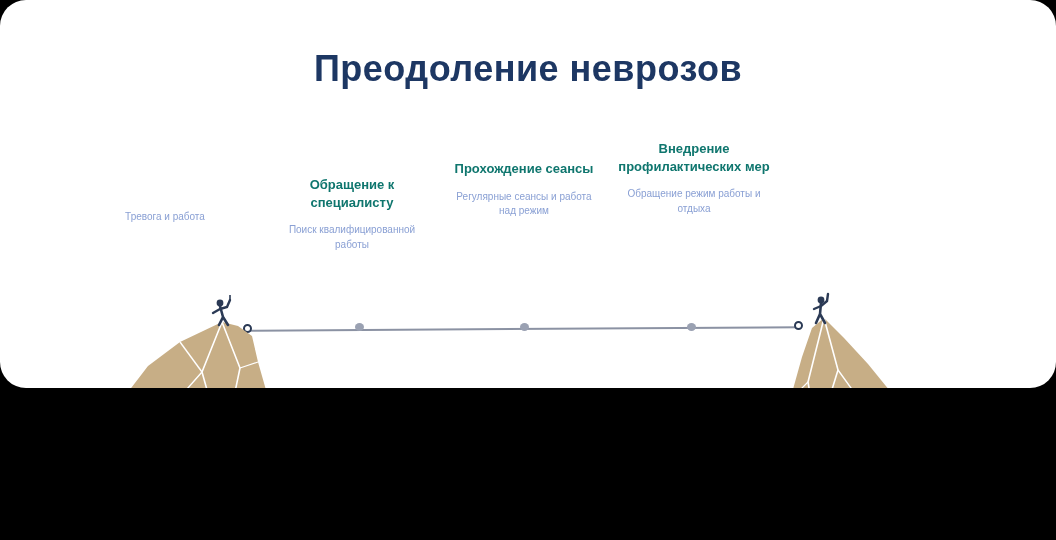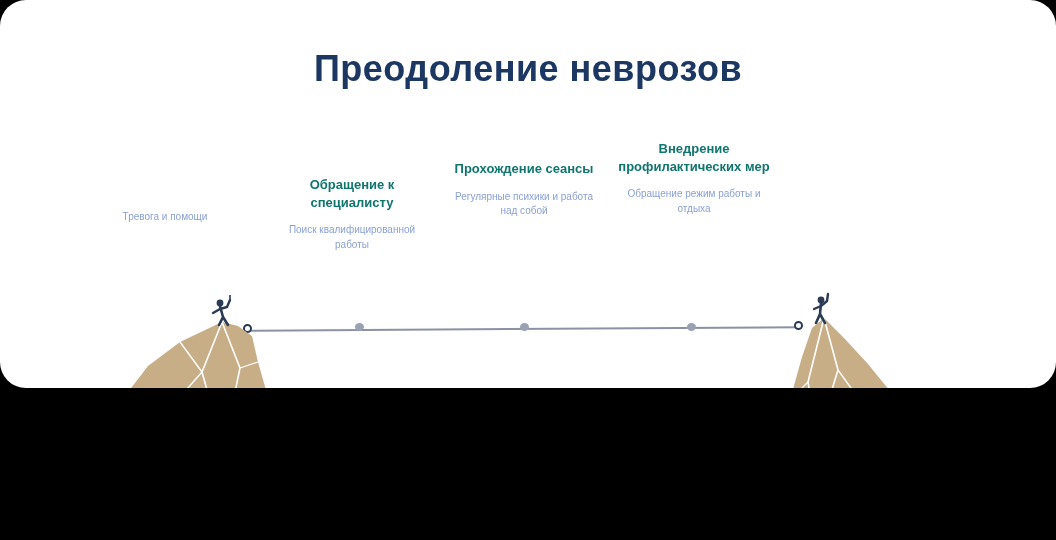--- a/index.html
+++ b/index.html
@@ -110,31 +110,31 @@
   }
 </style>
 </head>
 <body>
 
 <div class="canvas">
 
   <h1 class="title">Преодоление неврозов</h1>
 
   <div class="step step-1">
-    <div class="step-body">Тревога и помощи</div>
+    <div class="step-body">Тревога и работа</div>
   </div>
 
   <div class="step step-2">
     <div class="step-heading">Обращение к специалисту</div>
     <div class="step-body">Поиск квалифицированной работы</div>
   </div>
 
   <div class="step step-3">
     <div class="step-heading">Прохождение сеансы</div>
-    <div class="step-body">Регулярные психики и работа над собой</div>
+    <div class="step-body">Регулярные сеансы и работа над режим</div>
   </div>
 
   <div class="step step-4">
     <div class="step-heading">Внедрение профилактических мер</div>
     <div class="step-body">Обращение режим работы и отдыха</div>
   </div>
 
   <div class="step step-5">
   </div>
 

